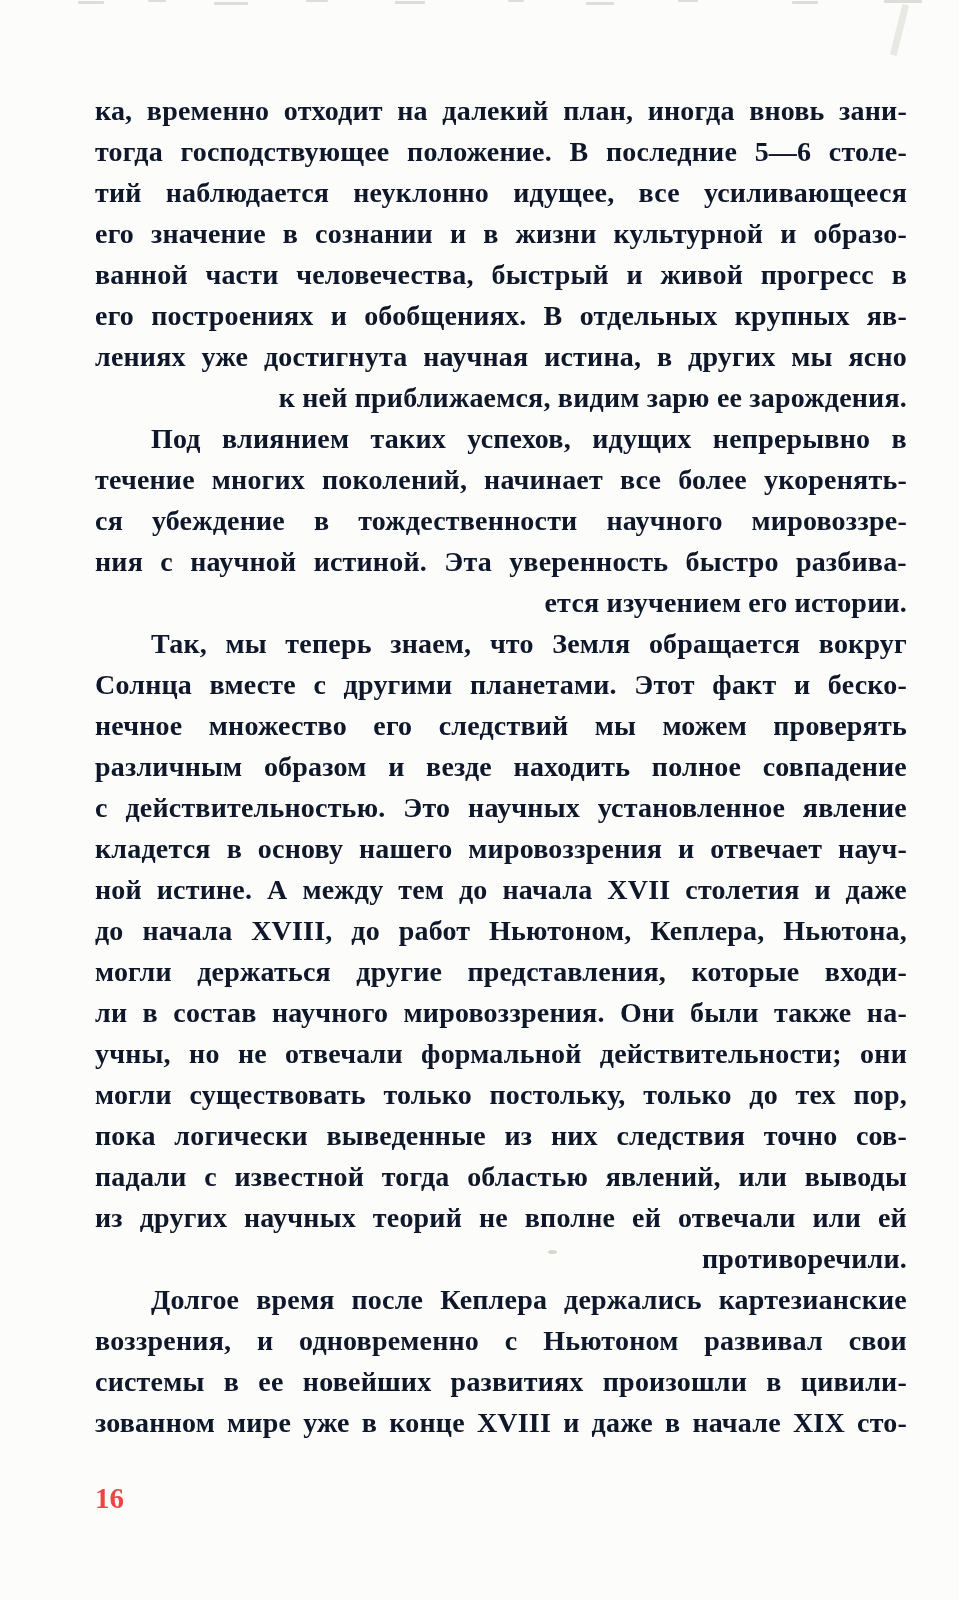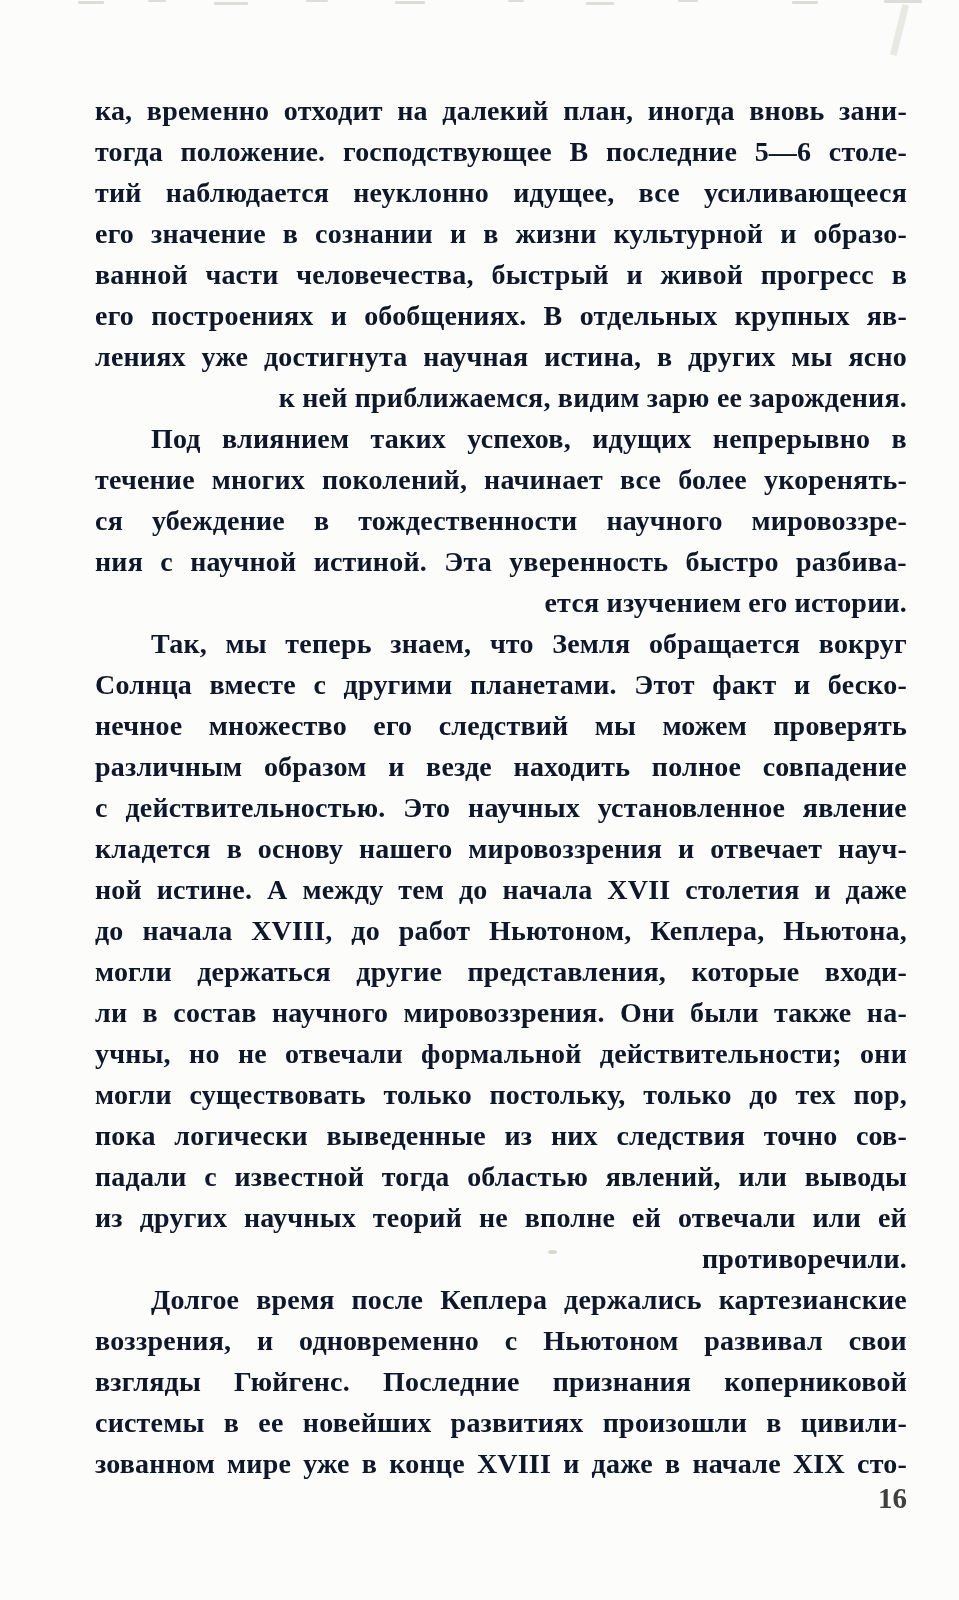--- a/index.html
+++ b/index.html
@@ -55,24 +55,24 @@
   .line.indent { padding-left: 56px; }
   .line.plain {
     display: block;
     text-align: right;
   }
   .page-number {
     position: absolute;
     left: 95px;
     top: 1482px;
     width: 812px;
-    text-align: right;
+    text-align: left;
     font-size: 29px;
     font-weight: bold;
-    color: #404040;
+    color: #ef4444;
   }
 </style>
 </head>
 <body>
 
 <div class="page">
 
   <div class="artifact" style="left:78px;top:1px;width:26px;height:3px;"></div>
   <div class="artifact" style="left:148px;top:0;width:18px;height:2px;"></div>
   <div class="artifact" style="left:214px;top:2px;width:34px;height:3px;"></div>
@@ -93,22 +93,22 @@
         <span>отходит</span>
         <span>на</span>
         <span>далекий</span>
         <span>план,</span>
         <span>иногда</span>
         <span>вновь</span>
         <span>зани-</span>
       </div>
       <div class="line">
         <span>тогда</span>
+        <span>господствующее</span>
         <span>положение.</span>
-        <span>господствующее</span>
         <span>В</span>
         <span>последние</span>
         <span>5—6</span>
         <span>столе-</span>
       </div>
       <div class="line">
         <span>тий</span>
         <span>наблюдается</span>
         <span>неуклонно</span>
         <span>идущее,</span>
@@ -358,27 +358,20 @@
       <div class="line">
         <span>воззрения,</span>
         <span>и</span>
         <span>одновременно</span>
         <span>с</span>
         <span>Ньютоном</span>
         <span>развивал</span>
         <span>свои</span>
       </div>
       <div class="line">
-        <span>взгляды</span>
-        <span>Гюйгенс.</span>
-        <span>Последние</span>
-        <span>признания</span>
-        <span>коперниковой</span>
-      </div>
-      <div class="line">
         <span>системы</span>
         <span>в</span>
         <span>ее</span>
         <span>новейших</span>
         <span>развитиях</span>
         <span>произошли</span>
         <span>в</span>
         <span>цивили-</span>
       </div>
       <div class="line">

